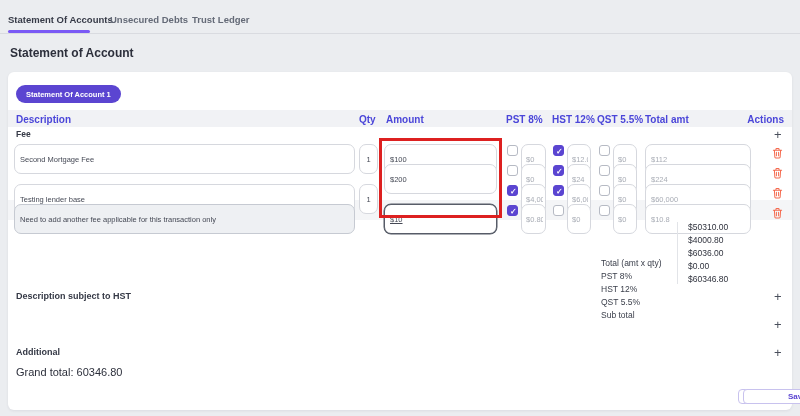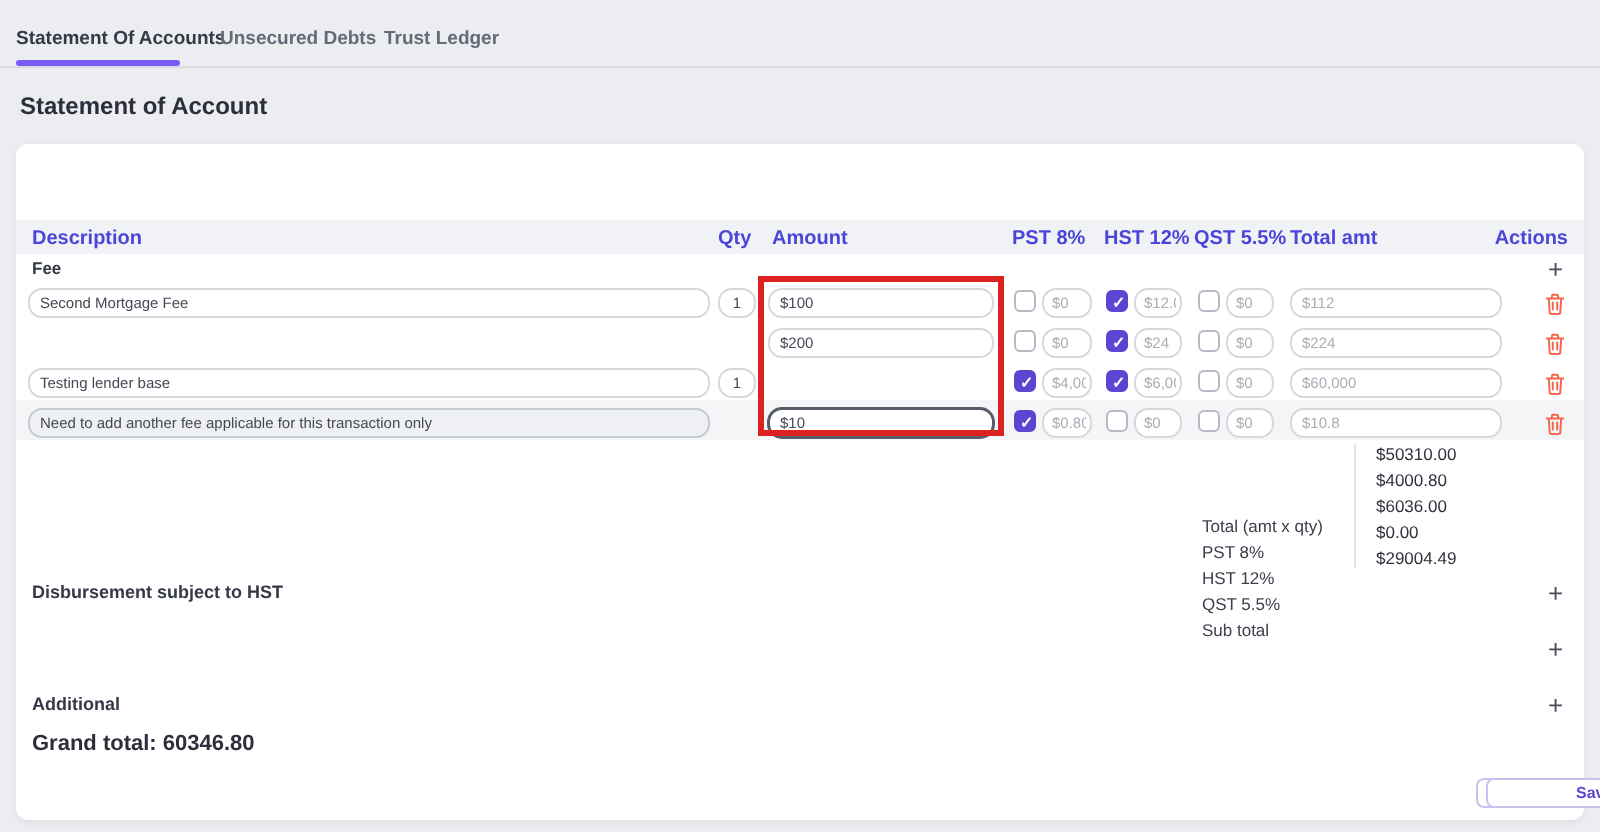--- a/index.html
+++ b/index.html
@@ -26,21 +26,21 @@
   .thead { position:absolute; left:0; top:38px; width:784px; height:17px; background:#f1f2f5; }
   .th { position:absolute; top:4px; font-size:10px; font-weight:bold; color:#4b46d9; white-space:nowrap; }
 
   
   .fee-label { position:absolute; left:8px; top:57px; font-size:8.5px; font-weight:bold; color:#353946; }
   .plus-icon { position:absolute; font-size:13px; font-weight:400; color:#4a4f5c; cursor:pointer; line-height:11px; }
 
   
   .row { position:absolute; left:0; width:784px; height:14px; }
   .row4-stripe { position:absolute; left:0; top:128px; width:784px; height:20px; background:#f4f5f7; }
-  .inp { position:absolute; height:15px; border:1px solid #d6d8de; border-radius:7px; font-family:"Liberation Sans",sans-serif; font-size:7.5px; color:#454955; padding:0 5px; background:#fff; outline:none; white-space:nowrap; overflow:hidden; }
+  .inp { position:absolute; height:30px; border:1px solid #d6d8de; border-radius:7px; font-family:"Liberation Sans",sans-serif; font-size:7.5px; color:#454955; padding:0 5px; background:#fff; outline:none; white-space:nowrap; overflow:hidden; }
   .inp.desc   { left:6px;  width:341px; }
   .inp.qty    { left:351px; width:19px; text-align:center; padding:0 2px; }
   .inp.amount { left:376px; width:113px; }
   .inp.tax    { padding:0 2px 0 4px; color:#a8acb5; }
   .inp.pst    { left:513px; width:25px; }
   .inp.hst    { left:559px; width:24px; }
   .inp.qst    { left:605px; width:24px; }
   .inp.total  { left:637px; width:106px; color:#a8acb5; }
   .inp.desc-muted { background:#eef0f3; border-color:#c6cad2; }
   .inp.amount-focused { border-color:#575c68; box-shadow:0 0 0 .5px #575c68;text-decoration:underline; }
@@ -60,41 +60,42 @@
   
   .totals { position:absolute; left:593px; top:150px; width:180px; }
   .totals-divider { position:absolute; left:669px; top:150px; width:1px; height:62px; background:#e2e4e8; }
   .trow { position:absolute; left:0; width:180px; height:12px; }
   .trow .tlabel { position:absolute; left:0; font-size:8.5px; color:#3c404c;margin-top:36px; }
   .trow .tvalue { position:absolute; left:87px; font-size:8.5px; color:#2f323d; }
 
   
   .section-label { position:absolute; left:8px; font-size:9px; font-weight:bold; color:#353946; }
 
-  .grand-total { position:absolute; left:8px; top:294px; font-size:11px; font-weight:bold; color:#2c2f3b; }
+  .grand-total { position:absolute; left:8px; top:294px; font-size:11px; font-weight:normal; color:#2c2f3b; }
 
   .btn-outline { position:absolute; top:317px; height:15px; background:#fff; border:1px solid #c8c2ee; border-radius:4px; color:#5b45d1; font-family:"Liberation Sans",sans-serif; font-size:8px; font-weight:bold; padding:0 7px; cursor:pointer; }
   .btn-cancel { left:730px; }
   .btn-save { left:735px;padding-left:44px; }
 </style>
 </head>
 <body>
 
 <div class="screen">
 
   <div class="tab active" style="left:8px">Statement Of Accounts</div>
   <div class="tab" style="left:110px">Unsecured Debts</div>
   <div class="tab" style="left:192px">Trust Ledger</div>
   <div class="tab-underline"></div>
   <div class="tab-divider"></div>
 
   <div class="page-title">Statement of Account</div>
 
   <div class="card">
 
+    <button class="btn-primary btn-statement">Statement Of Account 1</button>
 
     <div class="thead">
       <span class="th" style="left:8px">Description</span>
       <span class="th" style="left:351px">Qty</span>
       <span class="th" style="left:378px">Amount</span>
       <span class="th" style="left:498px">PST 8%</span>
       <span class="th" style="left:544px">HST 12%</span>
       <span class="th" style="left:589px">QST 5.5%</span>
       <span class="th" style="left:637px">Total amt</span>
       <span class="th" style="right:8px">Actions</span>
@@ -180,25 +181,25 @@
       <div class="trow" style="top:26px">
         <span class="tlabel">HST 12%</span>
         <span class="tvalue">$6036.00</span>
       </div>
       <div class="trow" style="top:39px">
         <span class="tlabel">QST 5.5%</span>
         <span class="tvalue">$0.00</span>
       </div>
       <div class="trow" style="top:52px">
         <span class="tlabel">Sub total</span>
-        <span class="tvalue">$29004.49</span>
-      </div>
-    </div>
-
-    <div class="section-label" style="top:219px">Disbursement subject to HST</div>
+        <span class="tvalue">$60346.80</span>
+      </div>
+    </div>
+
+    <div class="section-label" style="top:219px">Description subject to HST</div>
     <span class="plus-icon" style="left:766px; top:219px">+</span>
 
     <span class="plus-icon" style="left:766px; top:247px">+</span>
 
     <div class="section-label" style="top:275px">Additional</div>
     <span class="plus-icon" style="left:766px; top:275px">+</span>
 
     <div class="grand-total">
       <span>Grand total:</span>
       <span>60346.80</span>

